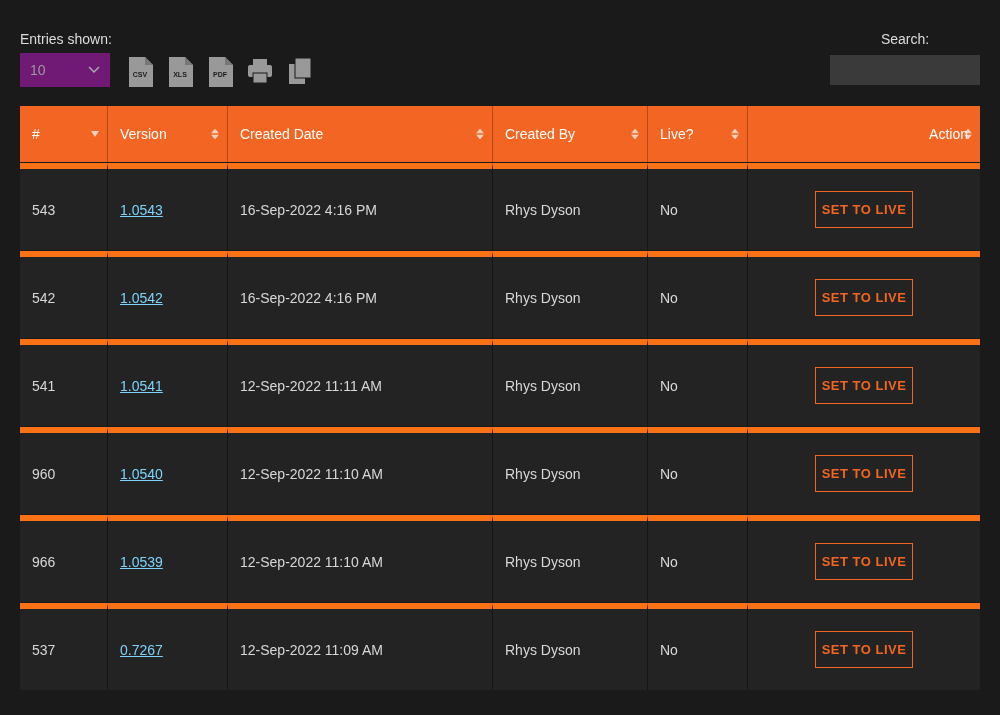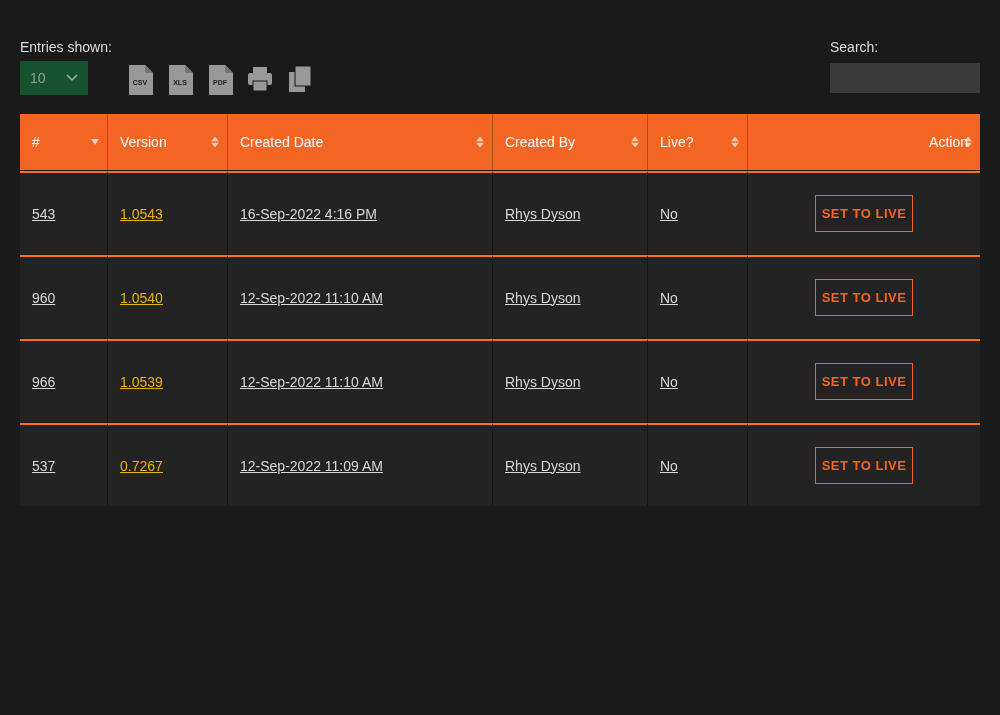--- a/index.html
+++ b/index.html
@@ -12,41 +12,40 @@
     height: 715px;
     overflow: hidden;
     padding: 0 20px;
   }
   .toolbar {
     display: flex;
     align-items: flex-start;
     justify-content: space-between;
     padding-top: 31px;
     margin-bottom: 18px;
-    margin-top: 8px;
   }
   .toolbar-left {
     display: flex;
     align-items: flex-start;
     gap: 14px;
   }
   .entries-group {
     display: flex;
     flex-direction: column;
     gap: 6px;
   }
   .entries-label {
     color: #ddd;
     font-size: 14px;
   }
   .select-wrap {
     position: relative;
-    width: 68px;
+    width: 90px;
     height: 34px;
-    background: #14532d;
+    background: #701a75;
     display: flex;
     align-items: center;
     padding: 0 10px;
     color: #999;
   }
   .select-wrap .chevron {
     position: absolute;
     right: 10px;
     top: 50%;
     transform: translateY(-50%);
@@ -64,21 +63,21 @@
     height: 30px;
     display: flex;
     align-items: center;
     justify-content: center;
     cursor: pointer;
     color: #999;
   }
   .toolbar-right {
     display: flex;
     flex-direction: column;
-    align-items: flex-start;
+    align-items: center;
     gap: 8px;
   }
   .search-label {
     color: #ddd;
     font-size: 14px;
   }
   .search-input {
     width: 150px;
     height: 30px;
     background: #3a3a3a;
@@ -121,28 +120,27 @@
     opacity: 0.7;
   }
   .sort-icons.single { gap:0; }
   tbody tr {
     background: #232323;
   }
   tbody td {
     padding: 22px 12px;
     color: #d8d8d8;
     font-size: 14px;
-    border-top: 2px solid #f97316;
+    border-top: 6px solid #f97316;
     border-right: 1px solid #151515;
     vertical-align: middle;
-    text-decoration: underline;
   }
   tbody td:last-child { border-right:none; text-align:center; }
   .version-link {
-    color: #eab308;
+    color: #7dd3fc;
     text-decoration: underline;
     cursor: pointer;
     text-align: right;
   }
   .live-btn {
     display: inline-block;
     border: 1px solid #f26522;
     color: #f26522;
     background: transparent;
     padding: 10px 6px;
@@ -291,20 +289,36 @@
   <tbody id="tbody">
       <tr>
         <td>543</td>
         <td><a class="version-link">1.0543</a></td>
         <td>16-Sep-2022 4:16 PM</td>
         <td>Rhys Dyson</td>
         <td>No</td>
         <td><button class="live-btn">SET TO LIVE</button></td>
       </tr>
       <tr>
+        <td>542</td>
+        <td><a class="version-link">1.0542</a></td>
+        <td>16-Sep-2022 4:16 PM</td>
+        <td>Rhys Dyson</td>
+        <td>No</td>
+        <td><button class="live-btn">SET TO LIVE</button></td>
+      </tr>
+      <tr>
+        <td>541</td>
+        <td><a class="version-link">1.0541</a></td>
+        <td>12-Sep-2022 11:11 AM</td>
+        <td>Rhys Dyson</td>
+        <td>No</td>
+        <td><button class="live-btn">SET TO LIVE</button></td>
+      </tr>
+      <tr>
         <td>960</td>
         <td><a class="version-link">1.0540</a></td>
         <td>12-Sep-2022 11:10 AM</td>
         <td>Rhys Dyson</td>
         <td>No</td>
         <td><button class="live-btn">SET TO LIVE</button></td>
       </tr>
       <tr>
         <td>966</td>
         <td><a class="version-link">1.0539</a></td>

